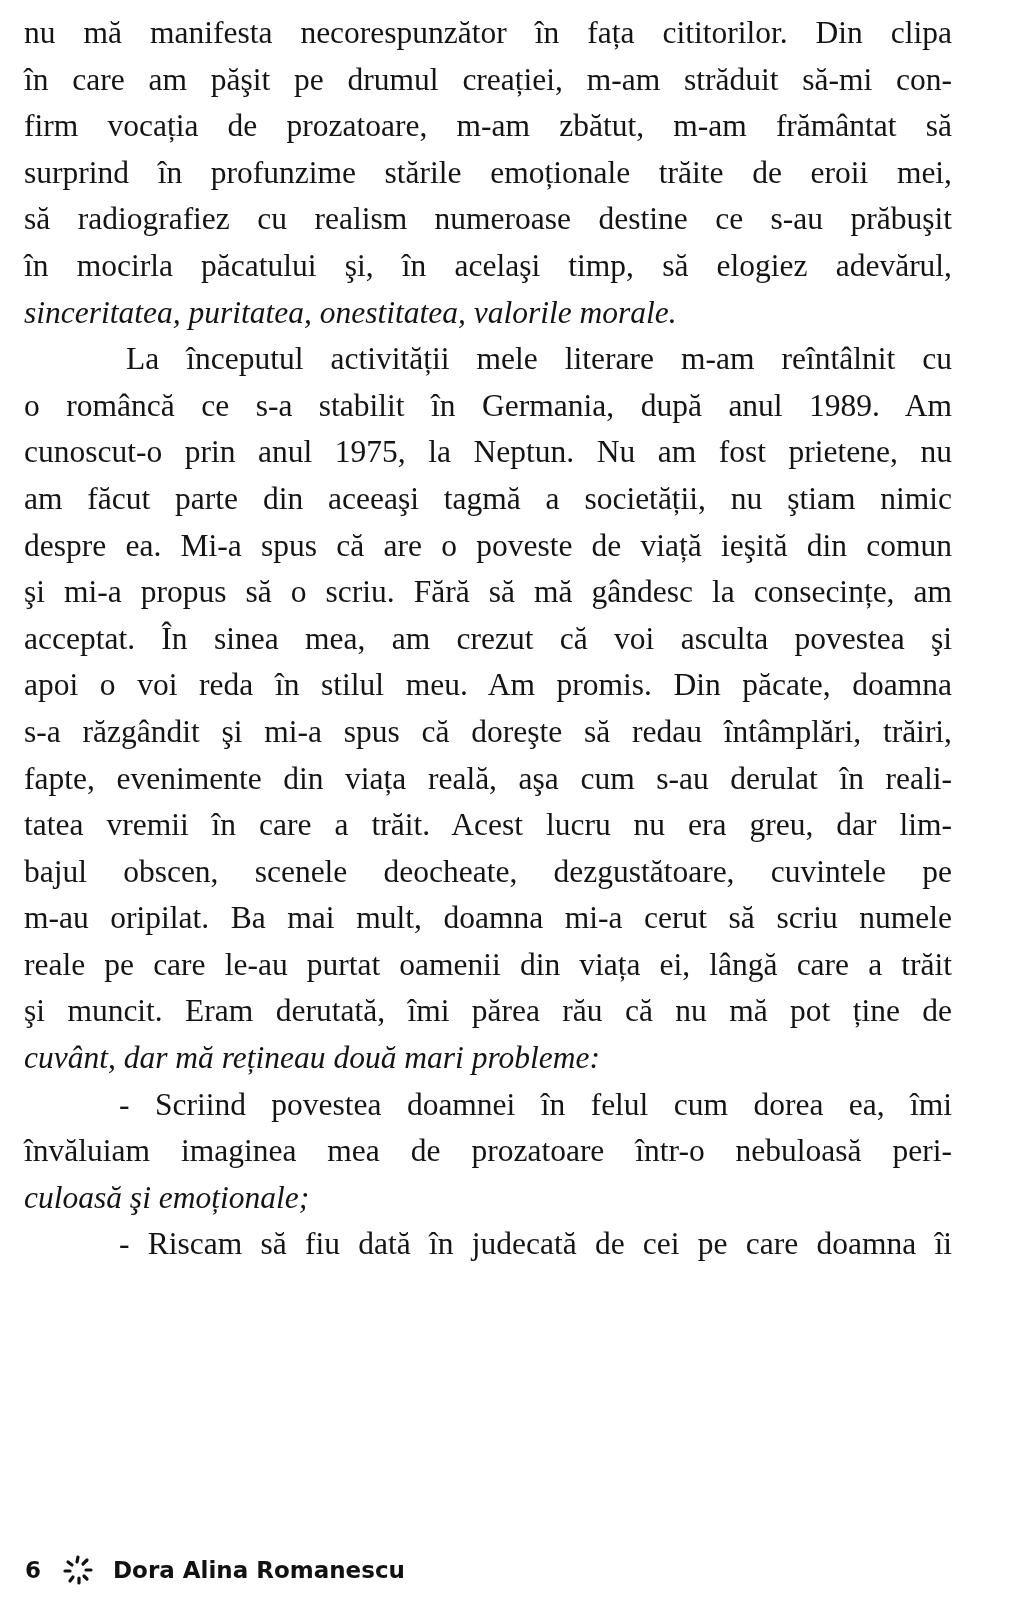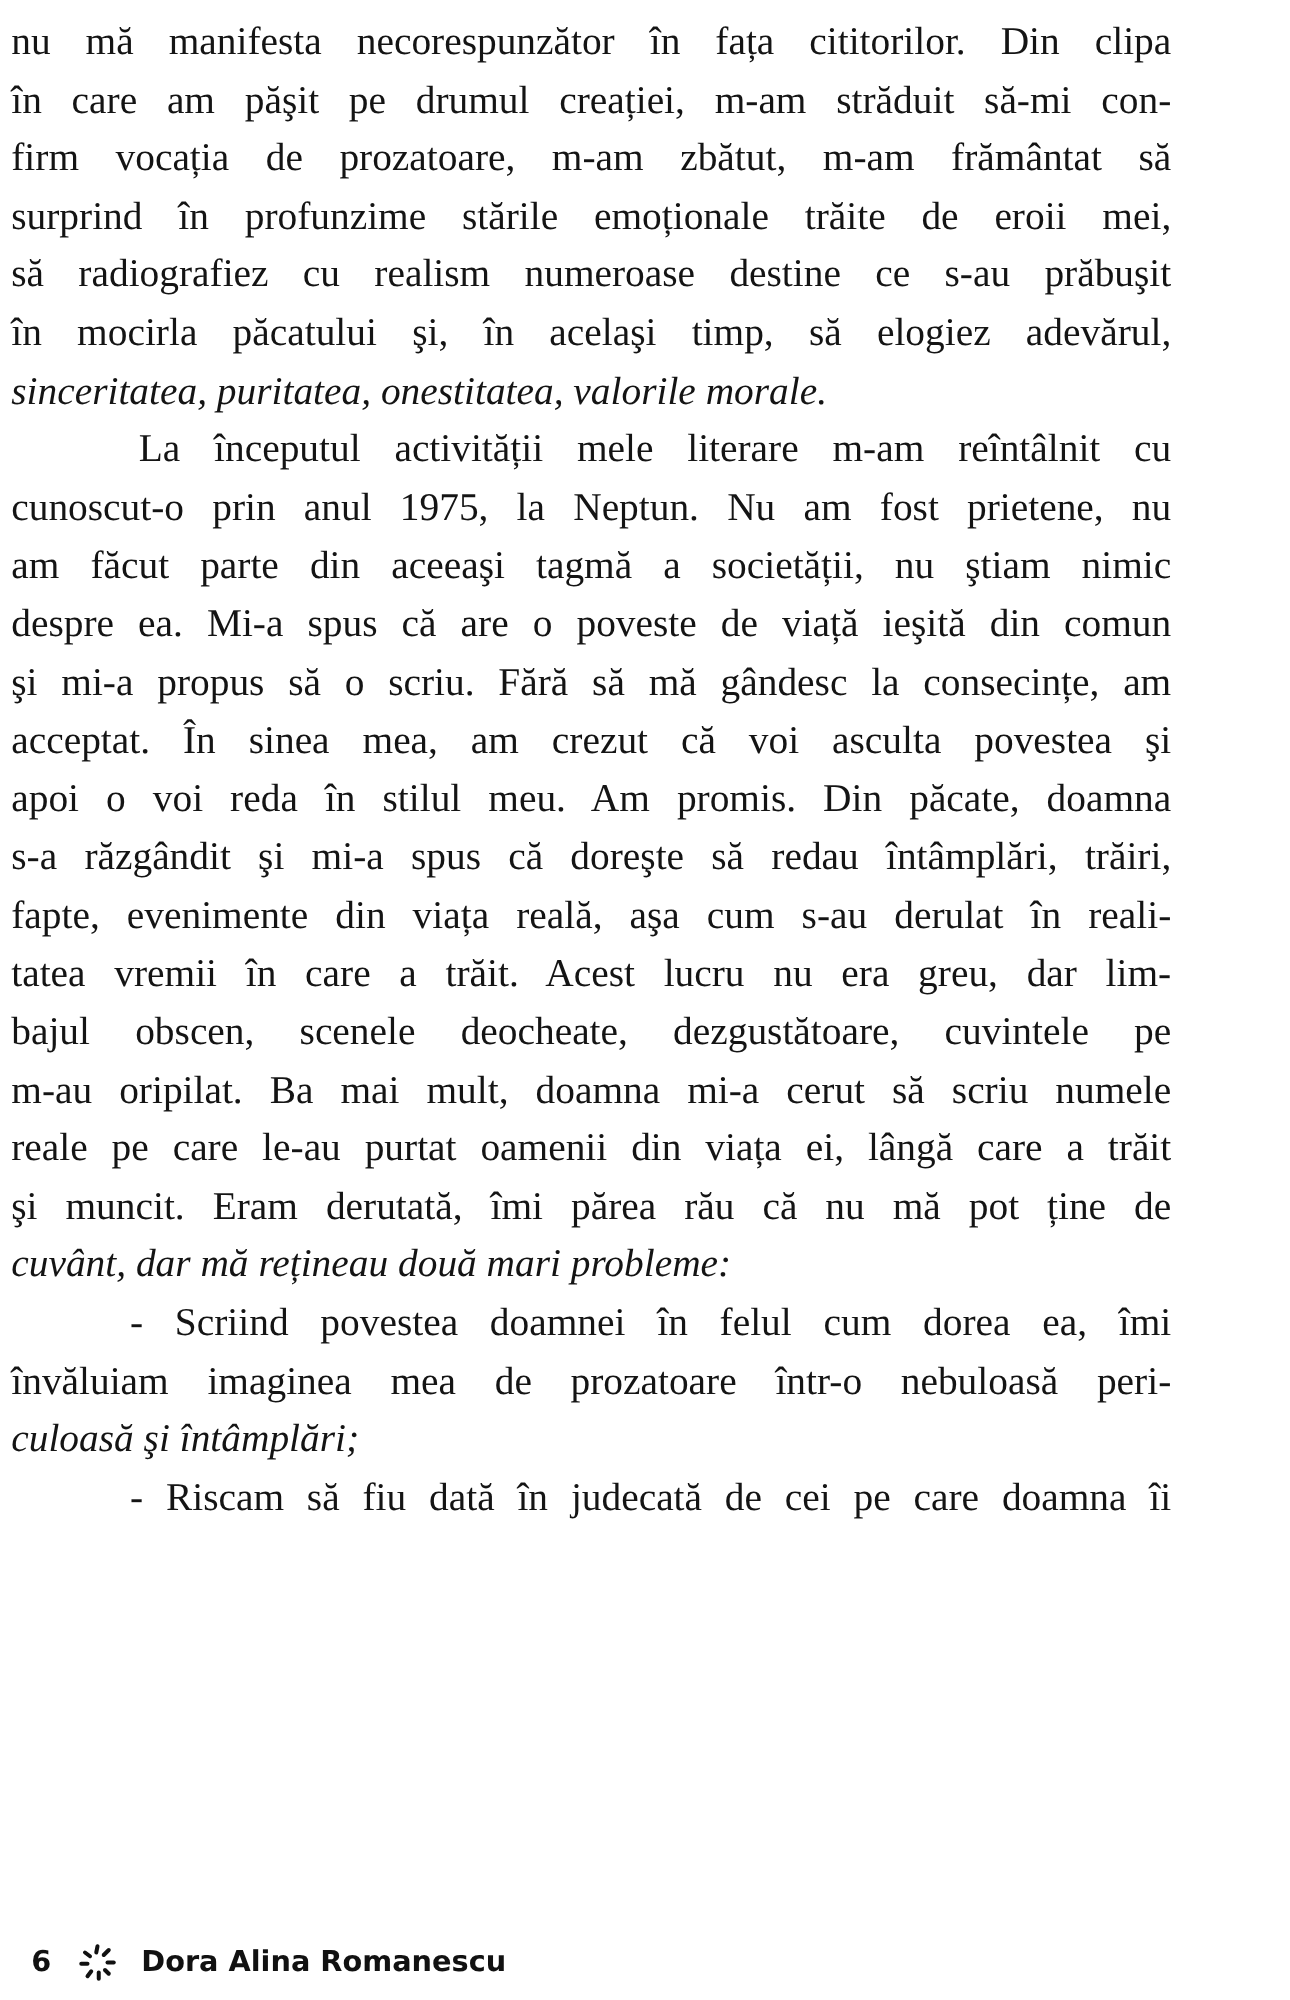--- a/index.html
+++ b/index.html
@@ -9,21 +9,21 @@
     }
     body {
       width: 1032px;
       height: 1600px;
       position: relative;
       overflow: hidden;
       color: #141414;
     }
     .page-body {
       position: absolute;
-      left: 9px;
+      left: 24px;
       top: 10px;
       width: 928px;
       font-family: "Liberation Serif", "DejaVu Serif", serif;
       font-size: 31.5px;
       line-height: 46.6px;
     }
     .line {
       display: block;
       white-space: nowrap;
       text-align: justify;
@@ -73,40 +73,41 @@
     <span class="line">în care am păşit pe drumul creației, m-am străduit să-mi con-</span>
     <span class="line">firm vocația de prozatoare, m-am zbătut, m-am frământat să</span>
     <span class="line">surprind în profunzime stările emoționale trăite de eroii mei,</span>
     <span class="line">să radiografiez cu realism numeroase destine ce s-au prăbuşit</span>
     <span class="line">în mocirla păcatului şi, în acelaşi timp, să elogiez adevărul,</span>
     <span class="line last">sinceritatea, puritatea, onestitatea, valorile morale.</span>
   </p>
 
   <p style="margin:0">
     <span class="line indent">La începutul activității mele literare m-am reîntâlnit cu</span>
+    <span class="line">o româncă ce s-a stabilit în Germania, după anul 1989. Am</span>
     <span class="line">cunoscut-o prin anul 1975, la Neptun. Nu am fost prietene, nu</span>
     <span class="line">am făcut parte din aceeaşi tagmă a societății, nu ştiam nimic</span>
     <span class="line">despre ea. Mi-a spus că are o poveste de viață ieşită din comun</span>
     <span class="line">şi mi-a propus să o scriu. Fără să mă gândesc la consecințe, am</span>
     <span class="line">acceptat. În sinea mea, am crezut că voi asculta povestea şi</span>
     <span class="line">apoi o voi reda în stilul meu. Am promis. Din păcate, doamna</span>
     <span class="line">s-a răzgândit şi mi-a spus că doreşte să redau întâmplări, trăiri,</span>
     <span class="line">fapte, evenimente din viața reală, aşa cum s-au derulat în reali-</span>
     <span class="line">tatea vremii în care a trăit. Acest lucru nu era greu, dar lim-</span>
     <span class="line">bajul obscen, scenele deocheate, dezgustătoare, cuvintele pe</span>
     <span class="line">m-au oripilat. Ba mai mult, doamna mi-a cerut să scriu numele</span>
     <span class="line">reale pe care le-au purtat oamenii din viața ei, lângă care a trăit</span>
     <span class="line">şi muncit. Eram derutată, îmi părea rău că nu mă pot ține de</span>
     <span class="line last">cuvânt, dar mă rețineau două mari probleme:</span>
   </p>
 
   <p style="margin:0">
     <span class="line indent-list">- Scriind povestea doamnei în felul cum dorea ea, îmi</span>
     <span class="line">învăluiam imaginea mea de prozatoare într-o nebuloasă peri-</span>
-    <span class="line last">culoasă şi întâmplări;</span>
+    <span class="line last">culoasă şi emoționale;</span>
   </p>
 
   <p style="margin:0">
     <span class="line indent-list">- Riscam să fiu dată în judecată de cei pe care doamna îi</span>
   </p>
 </main>
 
 <footer class="footer">
   <span class="page-number">6</span>
   <span class="ornament">

